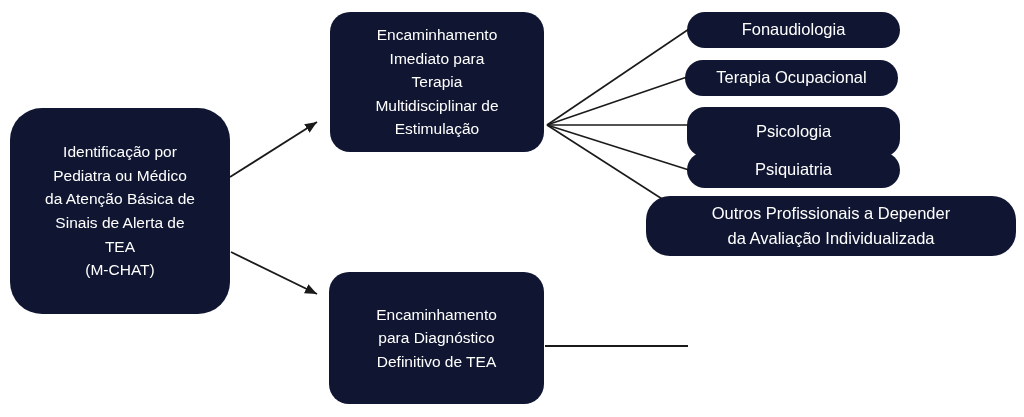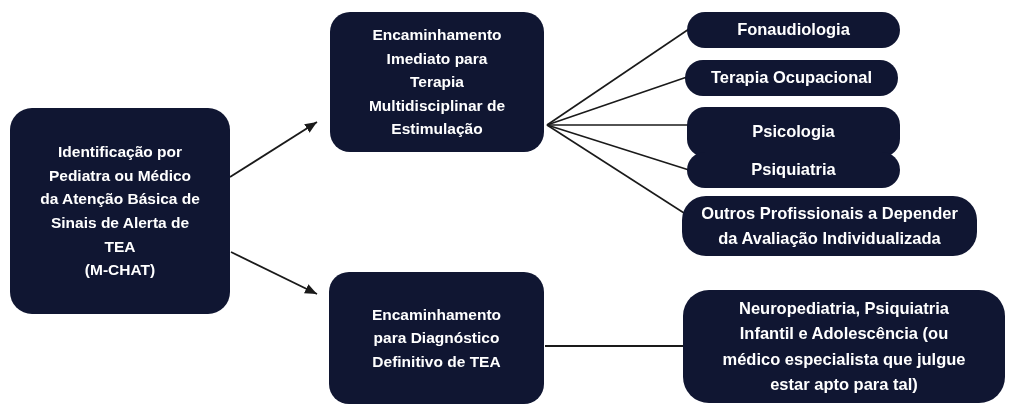--- a/index.html
+++ b/index.html
@@ -23,45 +23,45 @@
   .connectors marker polygon { fill: var(--connector, #1a1a1a); }
   .node {
     position: absolute;
     box-sizing: border-box;
     background: var(--node-fill, #101632);
     color: var(--node-text, #ffffff);
     display: flex;
     align-items: center;
     justify-content: center;
     text-align: center;
-    font-weight: 700;
+    font-weight: 400;
     white-space: pre-line;
     padding: 18px 6px;
   }
   .n-identification {
     left: 10px; top: 108px; width: 220px; height: 206px;
-    border-radius: 22px; font-size: 15.5px; line-height: 1.52;
+    border-radius: 32px; font-size: 15.5px; line-height: 1.52;
   }
   .n-immediate-therapy {
     left: 330px; top: 12px; width: 214px; height: 140px;
     border-radius: 20px; font-size: 15.5px; line-height: 1.52;
   }
   .n-definitive-diagnosis {
     left: 329px; top: 272px; width: 215px; height: 132px;
     border-radius: 20px; font-size: 15.5px; line-height: 1.52;
   }
   .pill {
     border-radius: 18px; font-size: 16.5px; line-height: 1.2;
   }
   .n-fonaudiologia       { left: 687px; top: 12px;  width: 213px; height: 34px; }
   .n-terapia-ocupacional { left: 685px; top: 60px;  width: 213px; height: 35px; }
   .n-psicologia          { left: 687px; top: 107px; width: 213px; height: 50px; }
   .n-psiquiatria         { left: 687px; top: 152px; width: 213px; height: 20px; }
   .n-outros {
-    left: 682px; top: 196px; width: 295px; height: 60px;
+    left: 646px; top: 196px; width: 370px; height: 60px;
     border-radius: 24px; font-size: 16.5px; line-height: 1.5;
   }
   .n-referral {
     left: 683px; top: 290px; width: 322px; height: 113px;
     border-radius: 26px; font-size: 16.5px; line-height: 1.52;
   }
 </style>
 </head>
 <body>
 
@@ -123,20 +123,14 @@
 
   <div class="node pill n-psiquiatria">
     <span>Psiquiatria</span>
   </div>
 
   <div class="node n-outros">
     <span>Outros Profissionais a Depender
 da Avaliação Individualizada</span>
   </div>
 
-  <div class="node n-referral">
-    <span>Neuropediatria, Psiquiatria
-Infantil e Adolescência (ou
-médico especialista que julgue
-estar apto para tal)</span>
-  </div>
 
 </div>
 
 </body></html>

